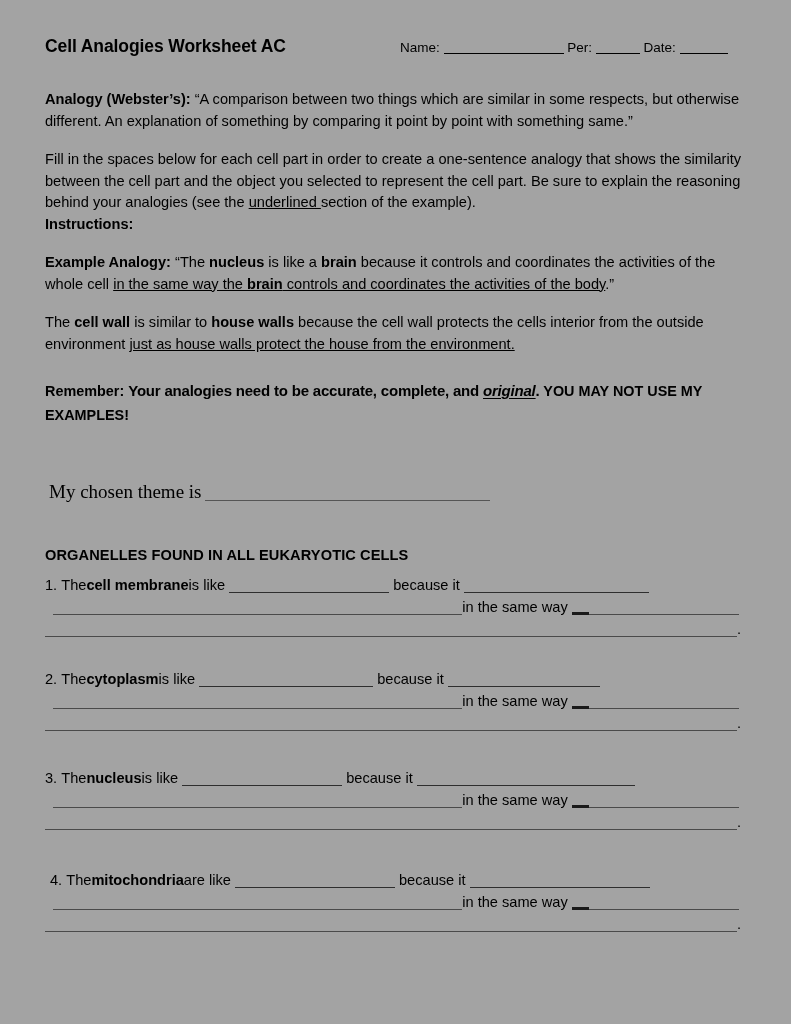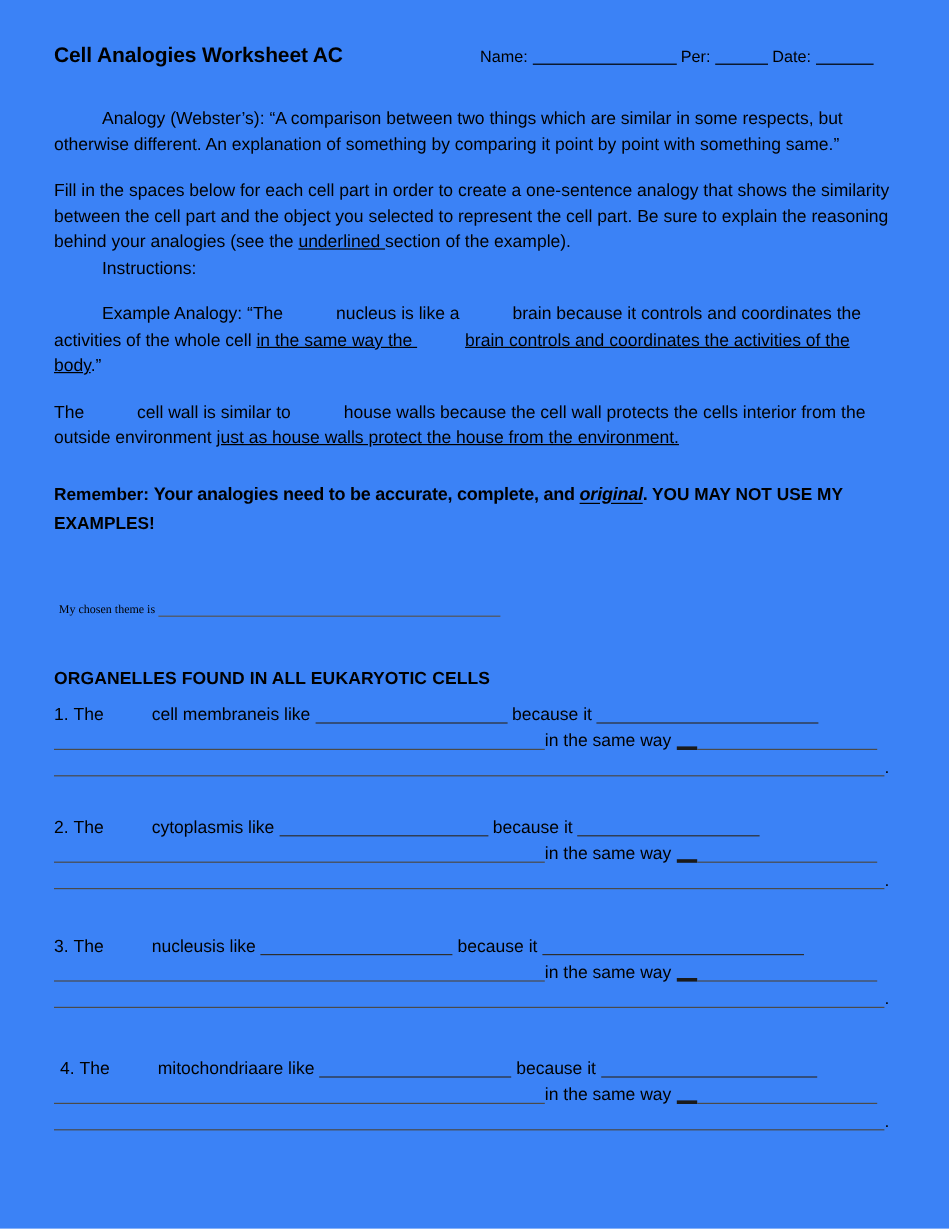--- a/index.html
+++ b/index.html
@@ -9,21 +9,21 @@
     background: #ffffff;
   }
   body {
     font-family: "Liberation Sans", sans-serif;
     color: #000000;
   }
   .page {
     position: relative;
     width: 791px;
     height: 1024px;
-    background: #3b82f6;
+    background: #a3a3a3;
     overflow: hidden;
     box-sizing: border-box;
     padding: 15px;
   }
   .content {
     position: absolute;
     left: 45px;
     top: 0;
     width: 702px;
   }
@@ -64,21 +64,21 @@
   p.para {
     margin: 0;
     font-size: 14.6px;
     line-height: 21.5px;
     text-align: left;
   }
   .gap-md { height: 17px; }
   .gap-lg { height: 24px; }
   .gap-xl { height: 30px; }
 
-  b.bd { font-weight: normal; margin-left: 40px; }
+  b.bd { font-weight: bold; }
   u.ul { text-decoration: underline; text-underline-offset: 1px; }
 
   
   .remember {
     margin: 0;
     line-height: 23px;
   }
   .remember .lead {
     font-size: 14.4px;
     font-weight: bold;
@@ -101,21 +101,21 @@
   
   .serif-block {
     font-family: "Liberation Serif", serif;
     font-weight: bold;
     font-size: 15.6px;
     line-height: 22px;
     margin: 0;
   }
   .theme-line {
     font-family: "Liberation Serif", serif;
-    font-size: 10px;
+    font-size: 19px;
     margin: 0;
     padding-left: 4px;
     white-space: nowrap;
   }
   .theme-line .rule-theme {
     display: inline-block;
     border-bottom: 1.1px solid #555;
     width: 285px;
     vertical-align: -3px;
     margin-left: 3px;
@@ -147,21 +147,21 @@
     display: inline-block;
     border-bottom: 1.2px solid #4a4a4a;
     vertical-align: -3px;
   }
   .stub {
     display: inline-block;
     border-bottom: 3px solid #1a1a1a;
     width: 17px;
     vertical-align: -3px;
   }
-  .row2 { position: relative; height: 22px; }
+  .row2 { position: relative; height: 22px; text-align: center; }
   .row2 .left-rule {
     display: inline-block;
     border-bottom: 1.4px solid #4a4a4a;
     width: 409px;
     vertical-align: -3px;
   }
   .row3 { position: relative; height: 22px; }
   .row3 .full-rule {
     display: inline-block;
     border-bottom: 1.8px solid #4a4a4a;

